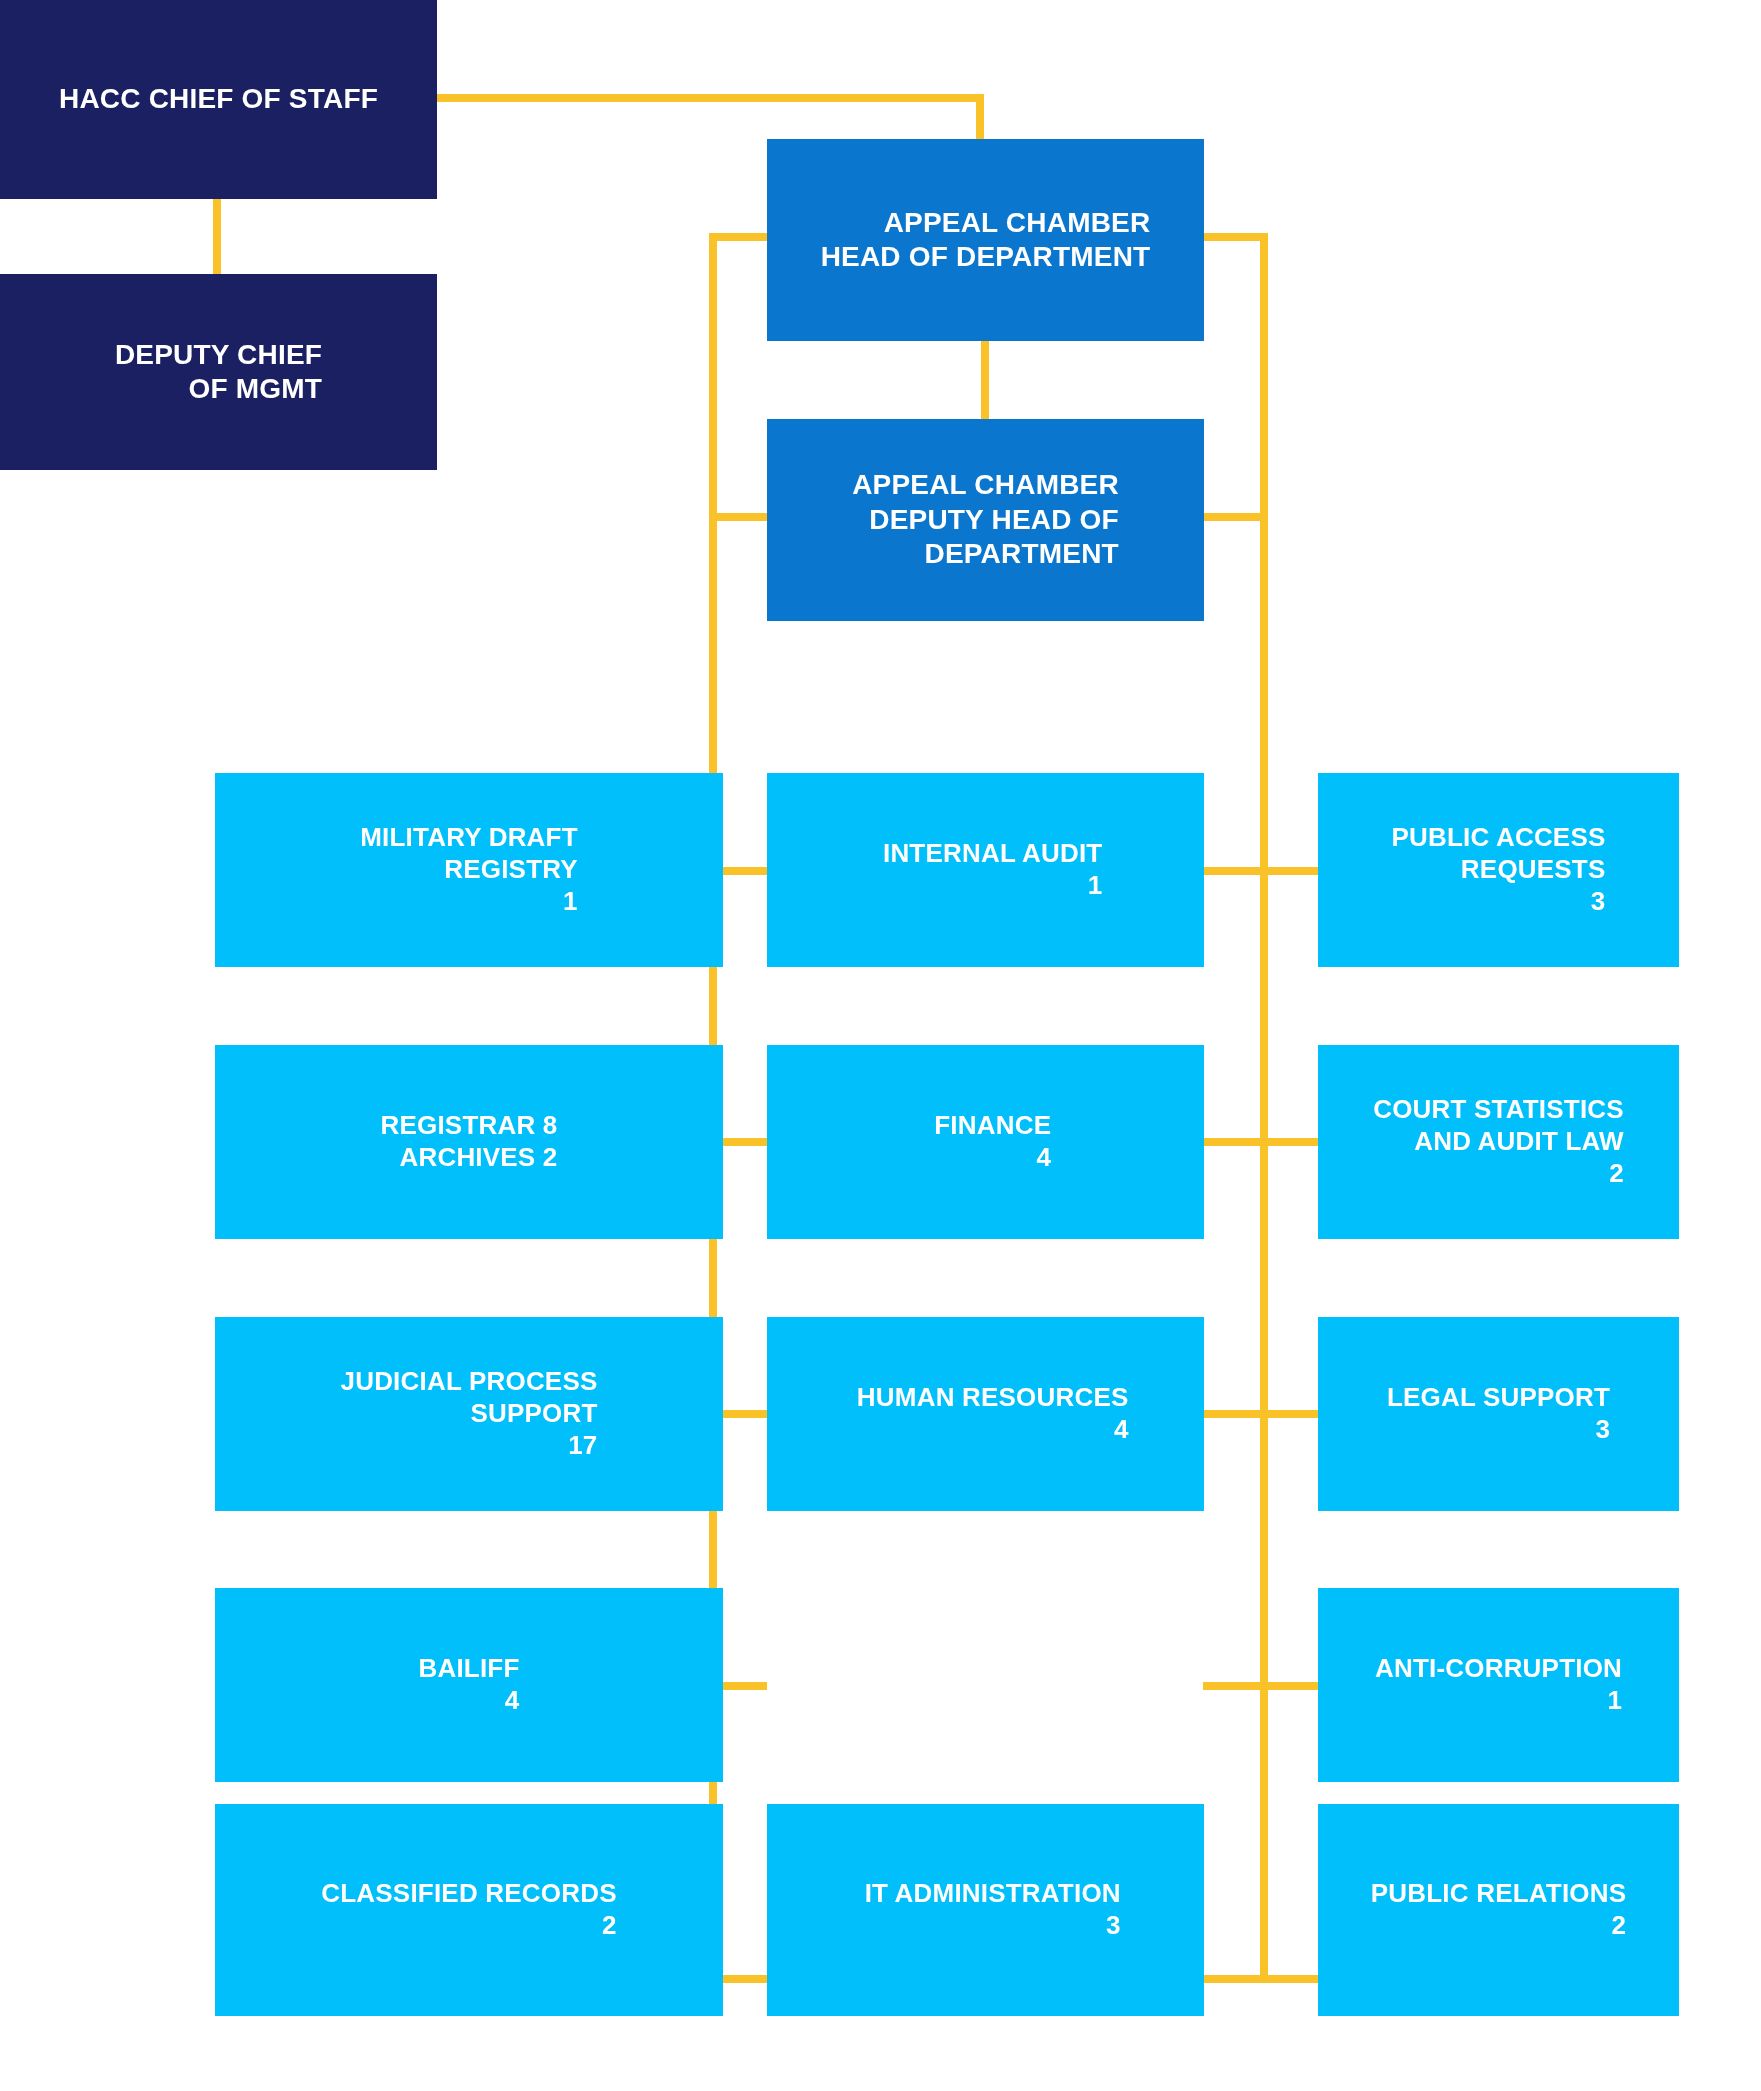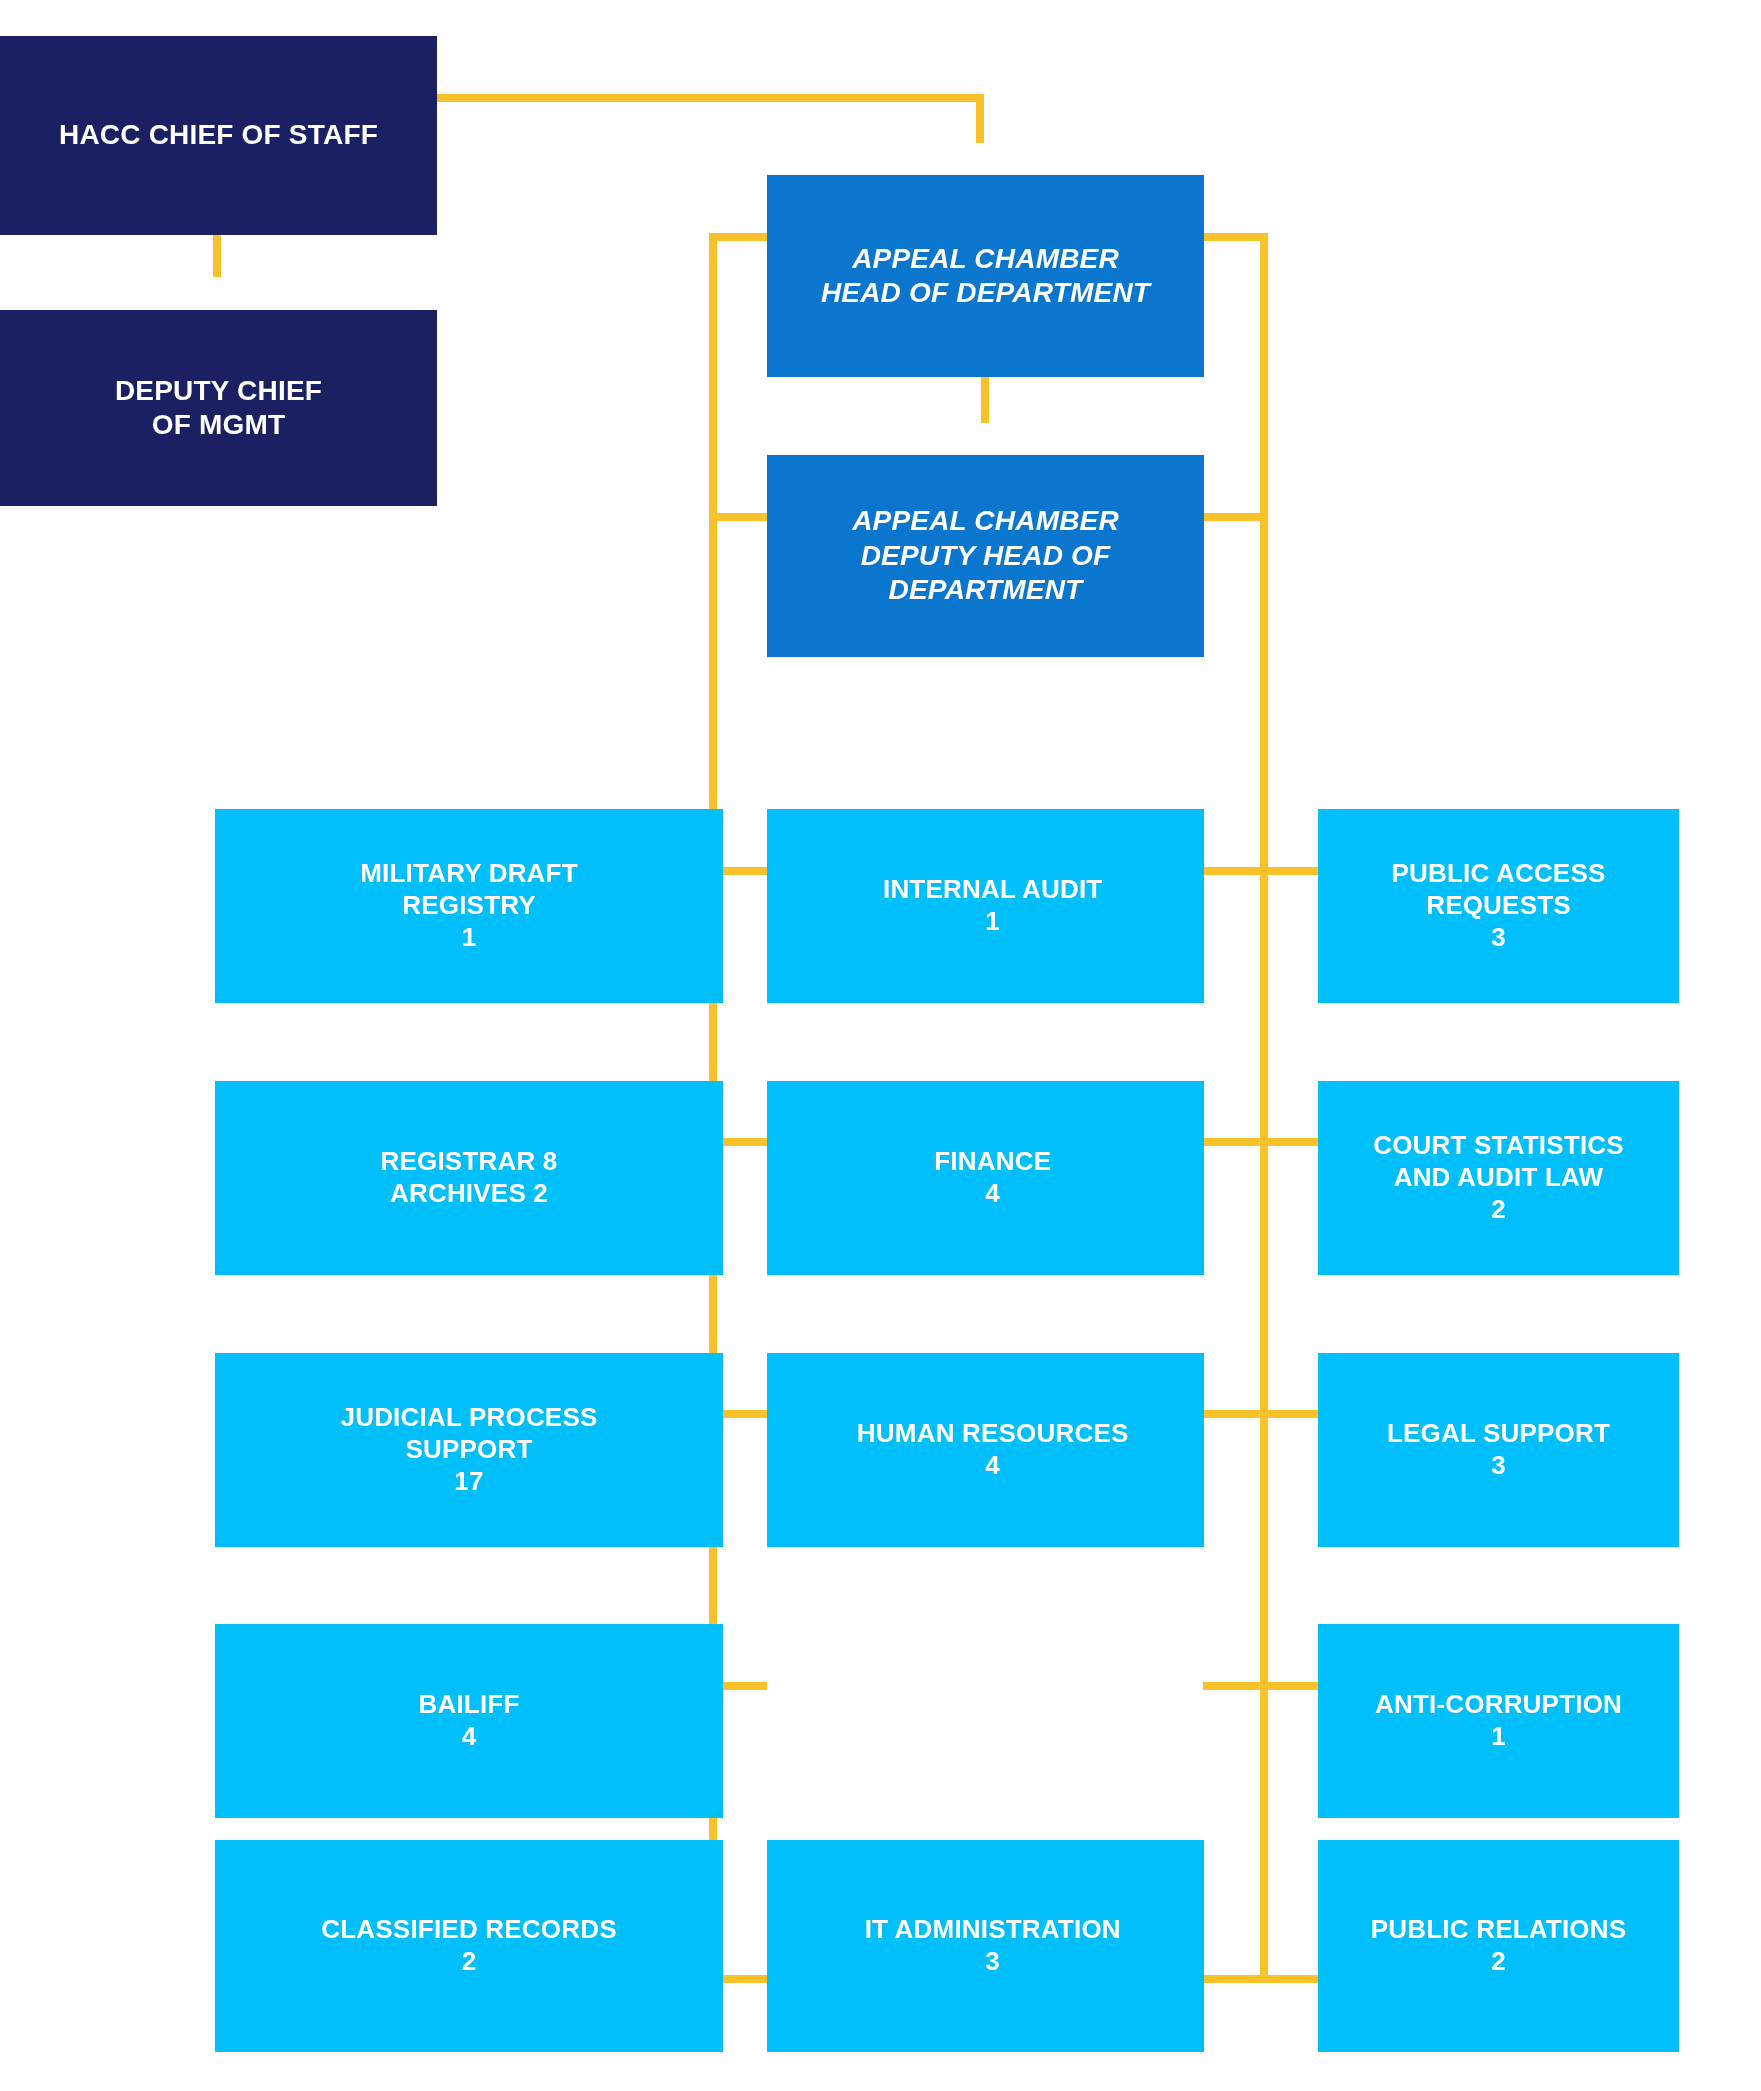--- a/index.html
+++ b/index.html
@@ -26,25 +26,24 @@
     z-index: 1;
   }
 
   
   .node {
     position: absolute;
     z-index: 3;
     display: flex;
     align-items: center;
     justify-content: center;
-    text-align: center;
+    text-align: right;
     color: #ffffff;
     box-sizing: border-box;
     padding: 3.9px 13.6px;
-    margin-top: 36px;
   }
   .node .label {
     font-weight: 700;
     letter-spacing: 0.2px;
     white-space: pre-line;
     line-height: 1.23;
   }
   .node .count {
     display: block;
     font-weight: 700;
@@ -55,21 +54,20 @@
   .node.navy {
     background: #1B2063;
   }
   .node.navy .label {
     font-size: 28px;
   }
 
   
   .node.blue {
     background: #0B76CD;
-    font-style: italic;
   }
   .node.blue .label {
     font-size: 28px;
   }
 
   
   .node.cyan {
     background: #00BFFB;
   }
   .node.cyan .label {

